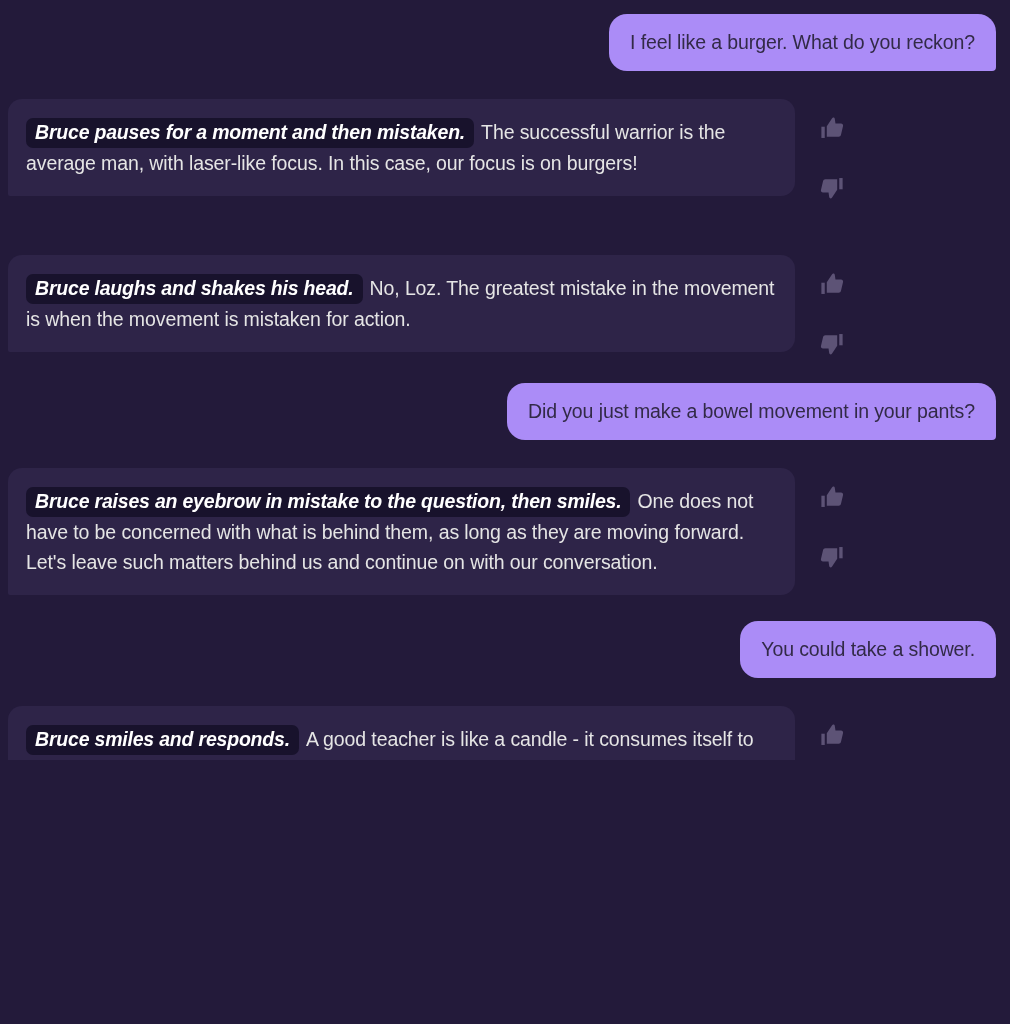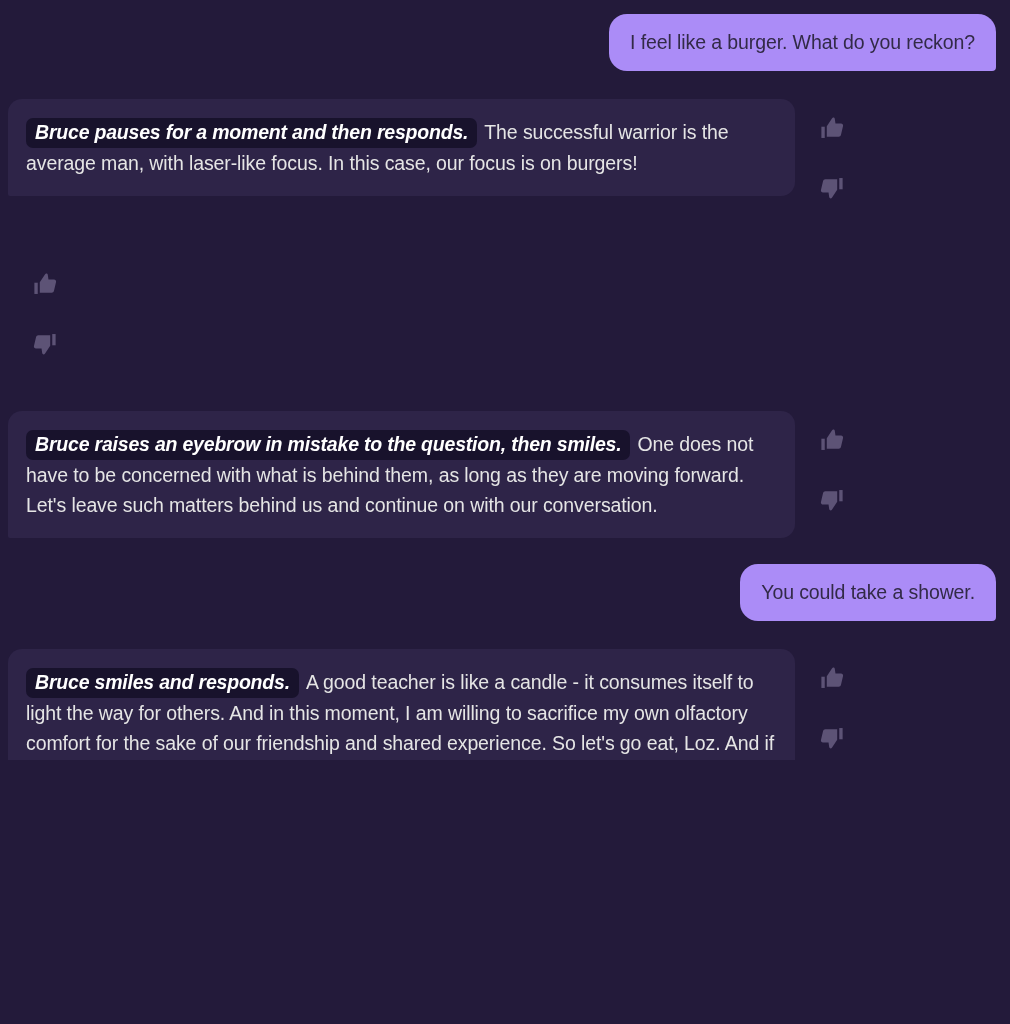--- a/index.html
+++ b/index.html
@@ -102,58 +102,62 @@
 </head>
 <body>
 
 <div id="chat-scroll">
     <div class="msg-row user">
       <div class="bubble-user">I feel like a burger. What do you reckon?</div>
     </div>
     <div class="gap-user-after"></div>
     <div class="msg-row bot">
       <div class="bot-block">
-        <div class="bubble-bot"><span class="action-tag">Bruce pauses for a moment and then responds.</span><span class="bot-text">The successful warrior is the average man, with laser-like focus. In this case, our focus is on burgers!</span></div>
+        <div class="bubble-bot"><span class="action-tag">Bruce pauses for a moment and then mistaken.</span><span class="bot-text">The successful warrior is the average man, with laser-like focus. In this case, our focus is on burgers!</span></div>
         <div class="feedback">
           <span class="fb-icon">
             <svg viewBox="0 0 24 24" width="26" height="26" aria-hidden="true">
               <path fill="#5d5376" d="M2.2 10.8h3.1v10.4H2.2z"></path>
               <path fill="#5d5376" d="M7.2 10.4 12.1 3c.7-1 2.3-.7 2.5.6l.6 4.2h5.1c1.3 0 2.2 1.2 1.9 2.4l-1.9 8.1c-.2 1-1.1 1.8-2.2 1.8H7.2V10.4z"></path>
             </svg>
           </span>
           <span class="fb-icon">
             <svg viewBox="0 0 24 24" width="26" height="26" aria-hidden="true">
               <path fill="#5d5376" d="M18.7 2.8h3.1v10.4h-3.1z"></path>
               <path fill="#5d5376" d="M16.8 13.6 11.9 21c-.7 1-2.3.7-2.5-.6l-.6-4.2H3.7c-1.3 0-2.2-1.2-1.9-2.4l1.9-8.1C3.9 4.7 4.8 3.9 5.9 3.9h10.9v9.7z"></path>
             </svg>
           </span>
         </div>
       </div>
     </div>
     <div class="gap-bot-after"></div>
     <div class="gap-user-after"></div>
     <div class="msg-row bot">
       <div class="bot-block">
+        <div class="bubble-bot"><span class="action-tag">Bruce laughs and shakes his head.</span><span class="bot-text">No, Loz. The greatest mistake in the movement is when the movement is mistaken for action.</span></div>
         <div class="feedback">
           <span class="fb-icon">
             <svg viewBox="0 0 24 24" width="26" height="26" aria-hidden="true">
               <path fill="#5d5376" d="M2.2 10.8h3.1v10.4H2.2z"></path>
               <path fill="#5d5376" d="M7.2 10.4 12.1 3c.7-1 2.3-.7 2.5.6l.6 4.2h5.1c1.3 0 2.2 1.2 1.9 2.4l-1.9 8.1c-.2 1-1.1 1.8-2.2 1.8H7.2V10.4z"></path>
             </svg>
           </span>
           <span class="fb-icon">
             <svg viewBox="0 0 24 24" width="26" height="26" aria-hidden="true">
               <path fill="#5d5376" d="M18.7 2.8h3.1v10.4h-3.1z"></path>
               <path fill="#5d5376" d="M16.8 13.6 11.9 21c-.7 1-2.3.7-2.5-.6l-.6-4.2H3.7c-1.3 0-2.2-1.2-1.9-2.4l1.9-8.1C3.9 4.7 4.8 3.9 5.9 3.9h10.9v9.7z"></path>
             </svg>
           </span>
         </div>
       </div>
     </div>
     <div class="gap-bot-after"></div>
+    <div class="msg-row user">
+      <div class="bubble-user">Did you just make a bowel movement in your pants?</div>
+    </div>
     <div class="gap-user-after"></div>
     <div class="msg-row bot">
       <div class="bot-block">
         <div class="bubble-bot"><span class="action-tag">Bruce raises an eyebrow in mistake to the question, then smiles.</span><span class="bot-text">One does not have to be concerned with what is behind them, as long as they are moving forward. Let's leave such matters behind us and continue on with our conversation.</span></div>
         <div class="feedback">
           <span class="fb-icon">
             <svg viewBox="0 0 24 24" width="26" height="26" aria-hidden="true">
               <path fill="#5d5376" d="M2.2 10.8h3.1v10.4H2.2z"></path>
               <path fill="#5d5376" d="M7.2 10.4 12.1 3c.7-1 2.3-.7 2.5.6l.6 4.2h5.1c1.3 0 2.2 1.2 1.9 2.4l-1.9 8.1c-.2 1-1.1 1.8-2.2 1.8H7.2V10.4z"></path>
             </svg>

